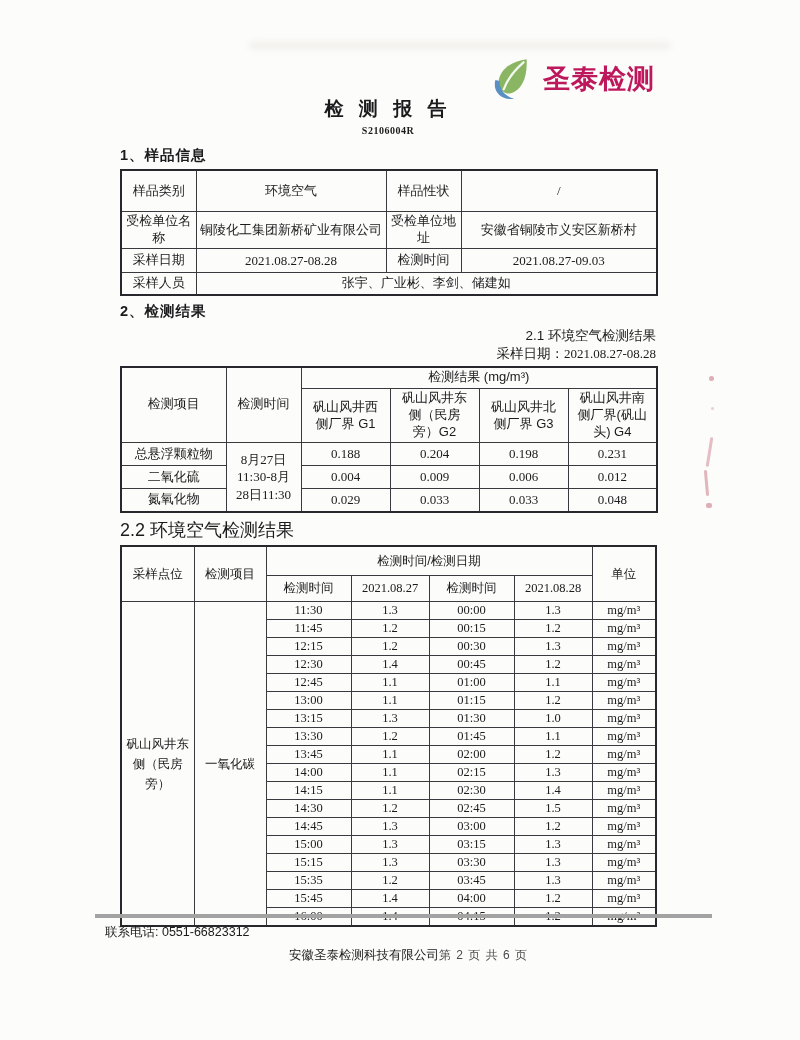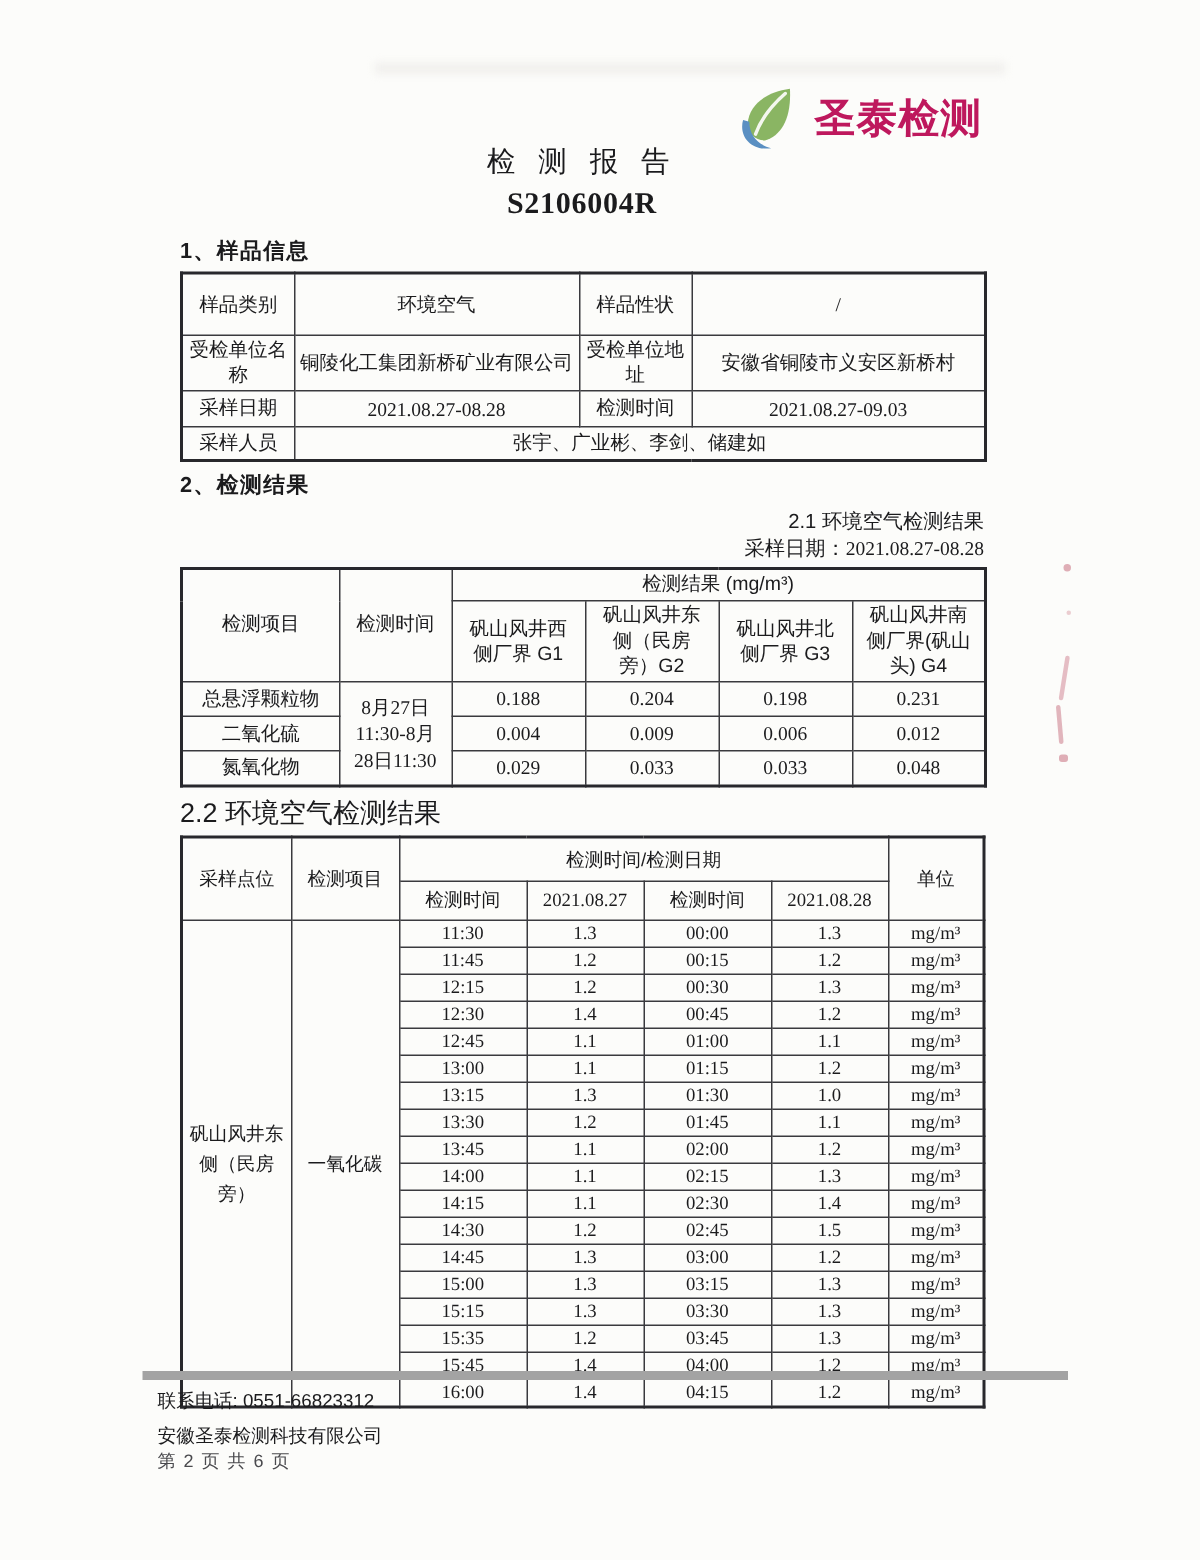--- a/index.html
+++ b/index.html
@@ -6,24 +6,24 @@
   body{width:800px;height:1040px;overflow:hidden;background:#fcfcfa;
        font-family:"Liberation Sans",sans-serif;color:#1b1b1d;}
   .page{position:relative;width:800px;height:1040px;background:#fcfcfa;}
   .smudge{position:absolute;top:42px;left:250px;width:420px;height:7px;
           background:#f0efec;filter:blur(3px);}
   
   .logo{position:absolute;top:54px;left:486px;display:flex;align-items:center;gap:7px;}
   .logo-text{font-size:27px;font-weight:700;color:#be185d;letter-spacing:1px;line-height:1;}
   
   .content{position:absolute;left:120px;top:0;width:536px;}
-  .title{margin:98px 0 0;font-size:19px;font-weight:400;letter-spacing:5px;
+  .title{margin:98px 0 0;font-size:19px;font-weight:700;letter-spacing:5px;
          text-align:center;line-height:1.2;}
   .report-no{margin-top:4px;text-align:center;font-family:"Liberation Serif",serif;
-             font-weight:700;font-size:20px;letter-spacing:.5px;}
+             font-weight:700;font-size:10px;letter-spacing:.5px;}
   .sec{margin:10px 0 4px;font-size:14.5px;font-weight:700;letter-spacing:1px;}
   .sec2{margin:6px 0 4px;}
   .subrow{display:flex;justify-content:space-between;align-items:flex-end;
           font-size:13.5px;margin:6px 0 3px;flex-direction:column;}
   .subhead22{font-size:18px;margin:5px 0 3px;}
   
   table.t{border-collapse:collapse;width:100%;table-layout:fixed;
           border:2px solid #28282c;}
   .t th,.t td{border:1px solid #3a3a3e;text-align:center;vertical-align:middle;
               font-weight:normal;padding:1px 3px;overflow:hidden;}
@@ -42,24 +42,24 @@
   .timecell .line{display:block;line-height:1.35;}
   
   .t22 thead tr:nth-child(1){height:30px;}
   .t22 thead tr:nth-child(2){height:26px;}
   .t22 tbody tr{height:18px;}
   .t22 td,.t22 th{font-size:12.5px;}
   .t22 td.num{font-size:12.5px;}
   .sitecell,.itemcell{font-size:13px;line-height:1.6;padding:2px 8px;}
   
   .footer{position:absolute;left:95px;top:914px;width:617px;
-          border-top:6px solid #a3a3a3;padding-top:6px;font-size:12.5px;}
+          border-top:4px solid #a3a3a3;padding-top:6px;font-size:12.5px;}
   .footer .line1{padding-left:10px;}
   .footer .line2{display:flex;justify-content:center;margin-top:6px;
-                 padding-left:10px;flex-direction:column;}
+                 padding-left:10px;}
   .footer .pageno{color:#4a4a4e;letter-spacing:1px;font-size:12px;}
   
   .mark{position:absolute;background:#c25f72;}
   .m1{top:376px;left:709px;width:5px;height:5px;border-radius:50%;opacity:.5;}
   .m2{top:407px;left:711px;width:3px;height:3px;border-radius:50%;opacity:.3;}
   .m3{top:437px;left:708px;width:3px;height:30px;border-radius:3px;
       transform:rotate(9deg);opacity:.4;}
   .m4{top:470px;left:705px;width:3px;height:26px;border-radius:3px;
       transform:rotate(-5deg);opacity:.45;}
   .m5{top:503px;left:706px;width:6px;height:5px;border-radius:2px;opacity:.5;}

